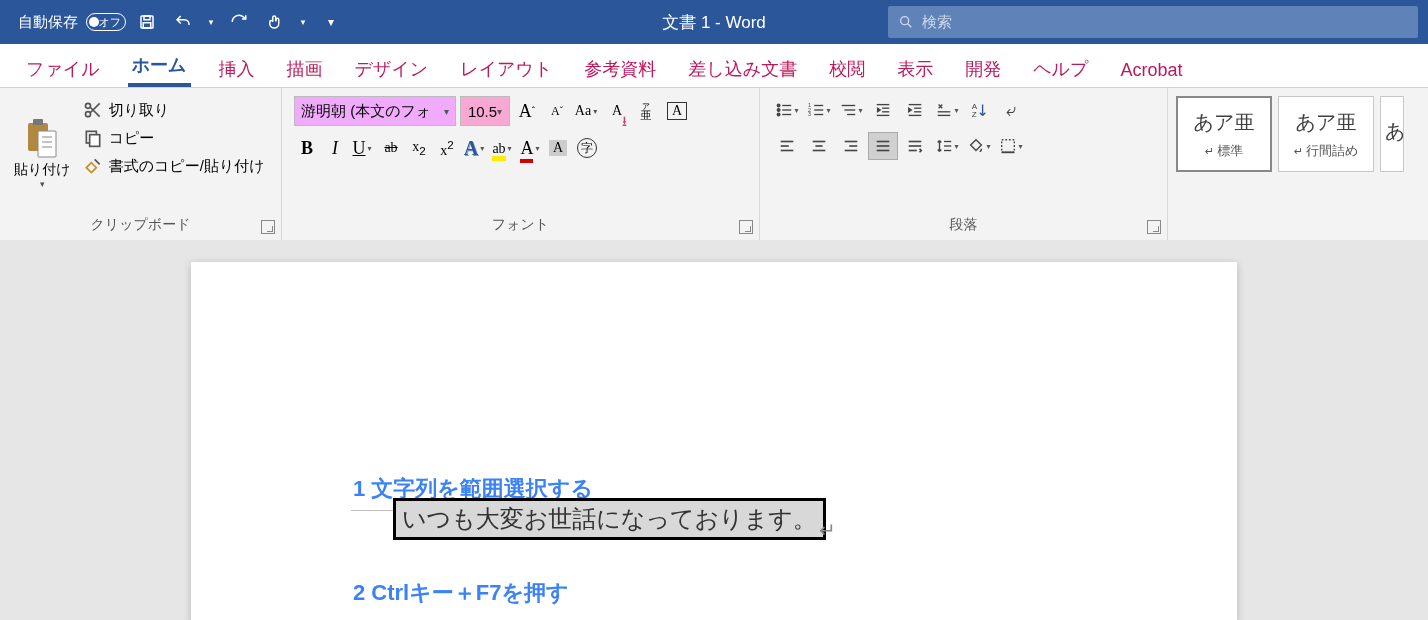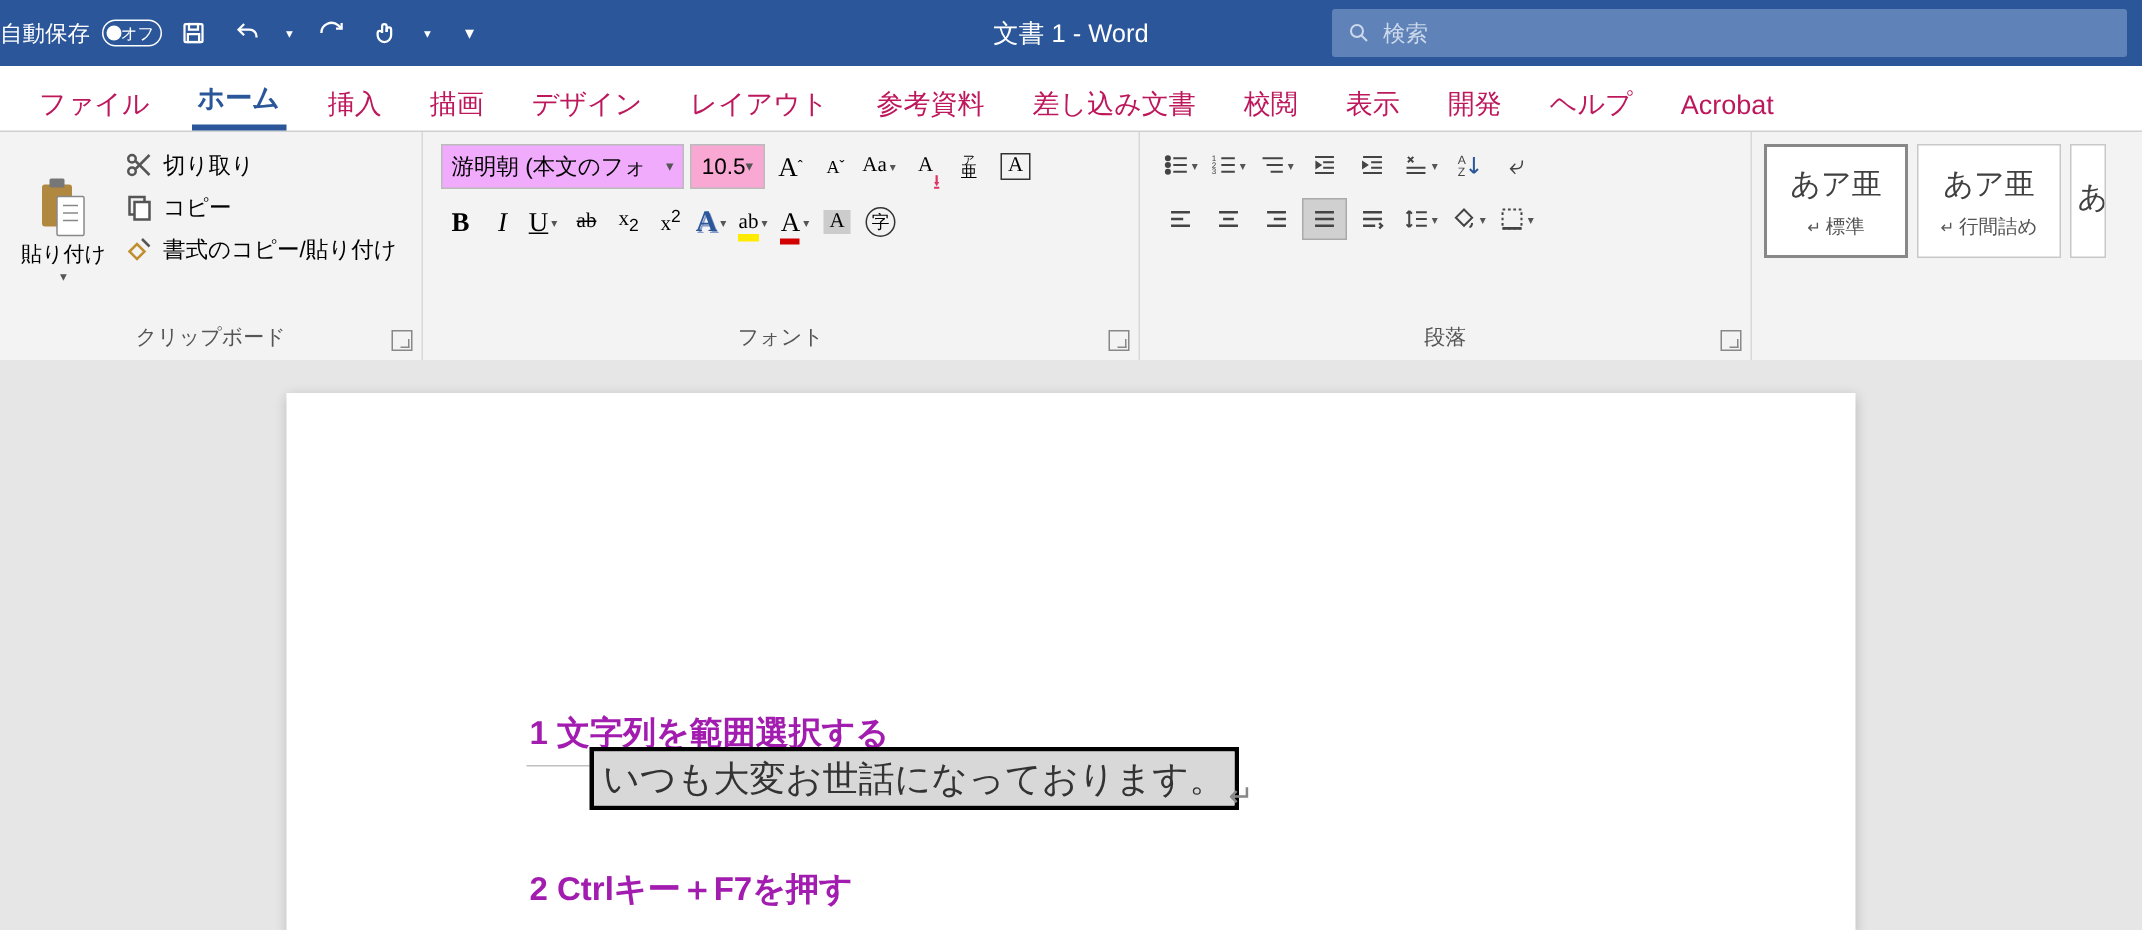--- a/index.html
+++ b/index.html
@@ -1,18 +1,18 @@
 <!DOCTYPE html>
 <html><head>
 <meta charset="utf-8">
 <style>
   *{box-sizing:border-box;margin:0;padding:0;font-family:"Yu Gothic UI","Meiryo",sans-serif;}
   body{width:1428px;height:620px;background:#e6e6e6;overflow:hidden;font-size:14px;}
   .titlebar{height:44px;background:#2b579a;color:#fff;display:flex;align-items:center;position:relative;}
-  .titlebar-left{display:flex;align-items:center;gap:6px;}
+  .titlebar-left{display:flex;align-items:center;gap:6px;padding-left:18px;}
   .autosave{display:flex;align-items:center;gap:8px;font-size:15px;}
   .toggle{width:40px;height:18px;border:1.5px solid #fff;border-radius:9px;position:relative;display:flex;align-items:center;}
   .toggle::before{content:"";width:10px;height:10px;border-radius:50%;background:#fff;margin-left:2px;}
   .toggle-label{font-size:11px;position:absolute;right:4px;}
   .qat-btn{width:30px;height:30px;display:flex;align-items:center;justify-content:center;color:#fff;cursor:pointer;}
   .qat-btn svg{width:18px;height:18px;}
   .title-center{position:absolute;left:50%;transform:translateX(-50%);font-size:17px;}
   .search-box{position:absolute;right:10px;top:6px;bottom:6px;width:530px;background:#5f83b9;display:flex;align-items:center;padding:0 10px;gap:8px;border-radius:2px;}
   .search-box svg{width:16px;height:16px;color:#cdd9ea;}
   .search-box .ph{color:#cdd9ea;font-size:15px;}
@@ -44,21 +44,21 @@
   .pbtn svg{width:18px;height:18px;}
   .pbtn .dd{font-size:8px;color:#555;margin-left:1px;}
   .pbtn.sel{background:#d0d0d0;border:1px solid #aaa;}
   .styles-body{display:flex;gap:6px;padding-top:2px;}
   .style-box{width:96px;height:76px;border:1px solid #c8c8c8;background:#fff;display:flex;flex-direction:column;align-items:center;justify-content:center;cursor:pointer;font-size:14px;}
   .style-box.active{border:2px solid #888;}
   .style-sample{font-family:"Yu Mincho",serif;font-size:20px;color:#404040;margin-bottom:6px;}
   .style-name{font-size:13px;color:#555;}
   .canvas{background:#e6e6e6;height:380px;display:flex;justify-content:center;padding-top:22px;}
   .page{width:1046px;height:360px;background:#fff;box-shadow:0 2px 8px rgba(0,0,0,0.2);position:relative;}
-  .ann{position:absolute;color:#a21caf;font-weight:700;font-size:22px;}
+  .ann{position:absolute;color:#3b82f6;font-weight:700;font-size:22px;}
   .ann1{left:162px;top:212px;}
   .ann2{left:162px;top:316px;}
   .sel-frame{position:absolute;left:202px;top:236px;border:3px solid #000000;padding:0;}
   .body-text{font-family:"Yu Mincho","MS Mincho",serif;font-size:24px;color:#333;background:#d8d8d8;padding:2px 6px;display:inline-block;}
   .para-mark{position:absolute;left:628px;top:256px;color:#888;font-size:20px;}
   .margin-line{position:absolute;left:160px;top:248px;width:42px;height:0;border-top:1px solid #c0c0c0;}
   .A-big{font-family:serif;font-size:18px;}
   .A-small{font-family:serif;font-size:12px;}
 </style>
 </head>

